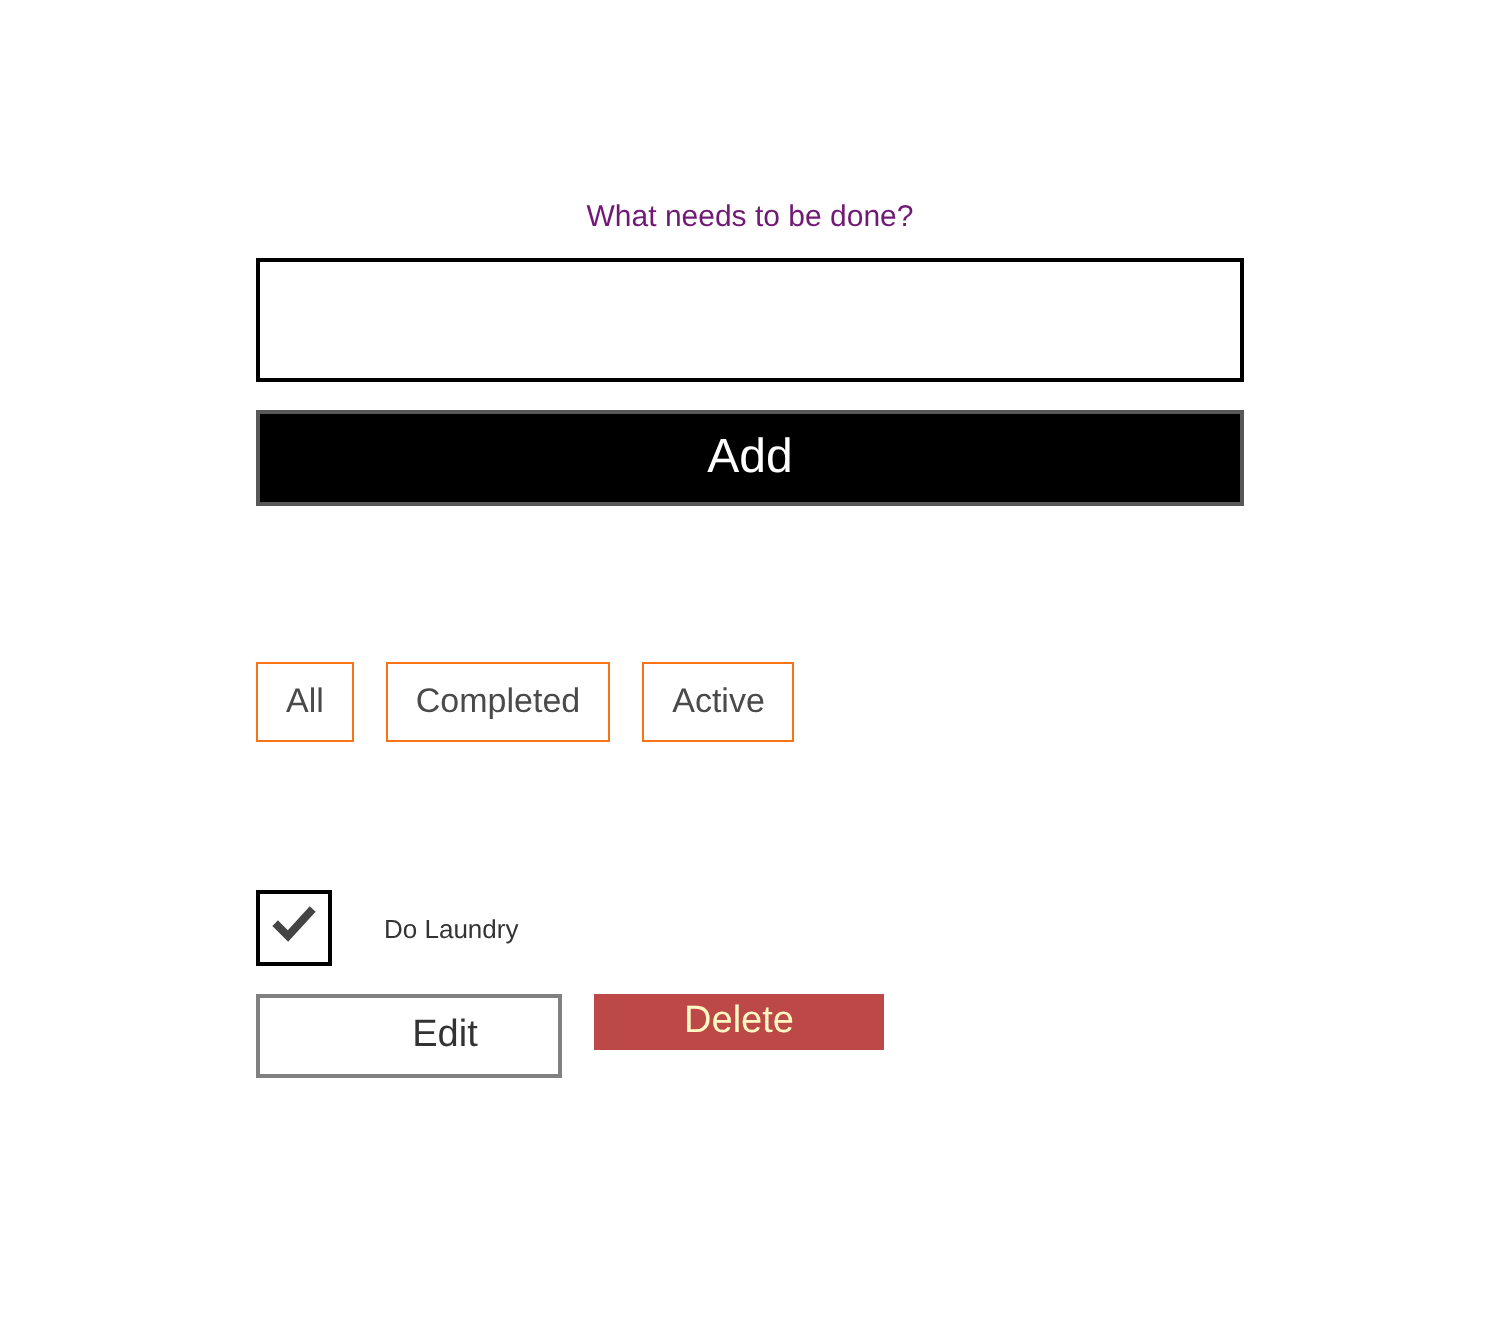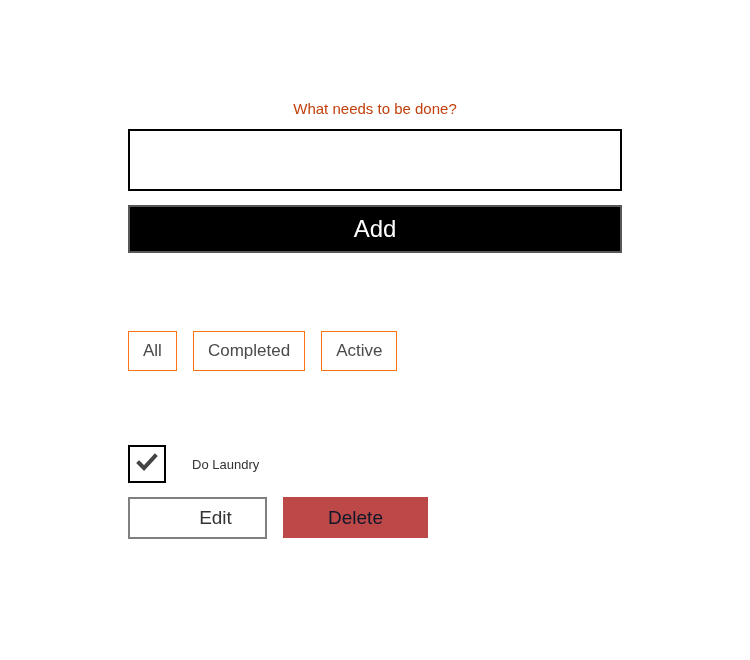--- a/index.html
+++ b/index.html
@@ -15,21 +15,21 @@
       position: relative;
     }
     .container {
       width: 494px;
       margin: 0 auto;
       padding-top: 100px;
     }
     .input-label {
       text-align: center;
       font-size: 15px;
-      color: #c2410c;
+      color: #701a75;
       margin-bottom: 12px;
     }
     .task-input {
       width: 100%;
       height: 62px;
       border: 2px solid #000;
       outline: none;
       font-size: 18px;
       padding: 0 10px;
       background: #fff;
@@ -88,35 +88,35 @@
     .todo-label {
       font-size: 13px;
       color: #333;
     }
     .todo-actions {
       display: flex;
       gap: 16px;
       margin-top: 14px;
     }
     .edit-button {
-      width: 139px;
+      width: 153px;
       height: 42px;
       background: #fff;
       border: 2px solid #808080;
       color: #333;
       font-size: 19px;
       cursor: pointer;
       padding-left: 36px;
     }
     .delete-button {
       width: 145px;
-      height: 41px;
+      height: 28px;
       background: #bc4848;
       border: 2px solid #bc4848;
-      color: #0f172a;
+      color: #fef9c3;
       font-size: 19px;
       cursor: pointer;
     }
   </style>
 </head>
 <body>
 
 <div class="container">
 
   <div class="input-label">What needs to be done?</div>

